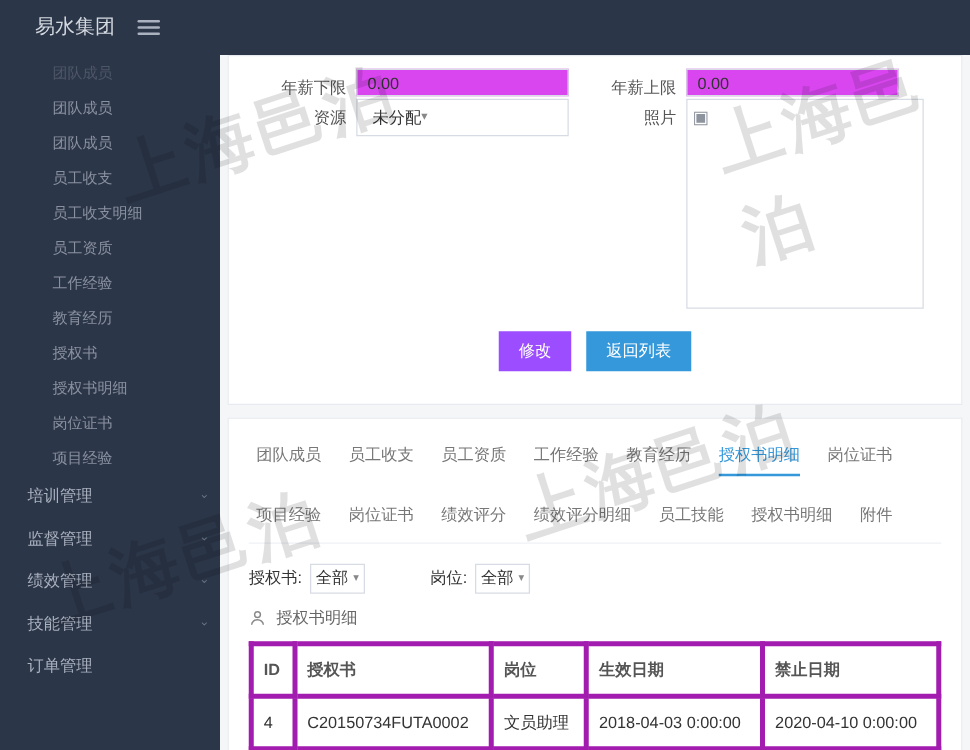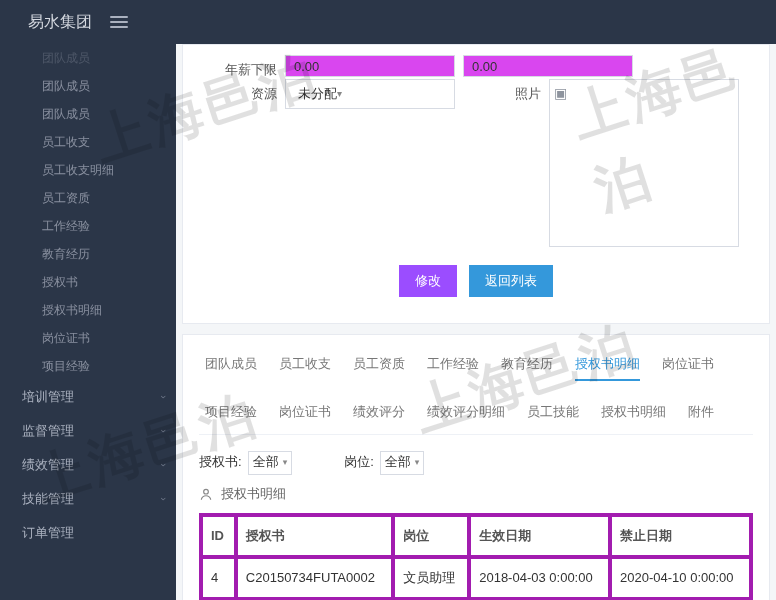--- a/index.html
+++ b/index.html
@@ -85,20 +85,21 @@
       <span>订单管理</span>
     </div>
 
 </div>
 
 <div class="main">
   <div class="card">
     <div class="form-row">
       <div class="lbl">年薪下限</div>
       <input class="inp" style="max-width: 170px;" value="0.00">
+      <div class="lbl">年薪上限</div>
       <input class="inp" style="max-width: 170px;" value="0.00">
     </div>
     <div class="form-row">
       <div class="lbl">资源</div>
       <div class="sel" style="max-width:170px">
         <span>未分配</span>
         <span style="font-size:10px;color:#888">▾</span>
       </div>
       <div class="lbl">照片</div>
       <div class="photo">

